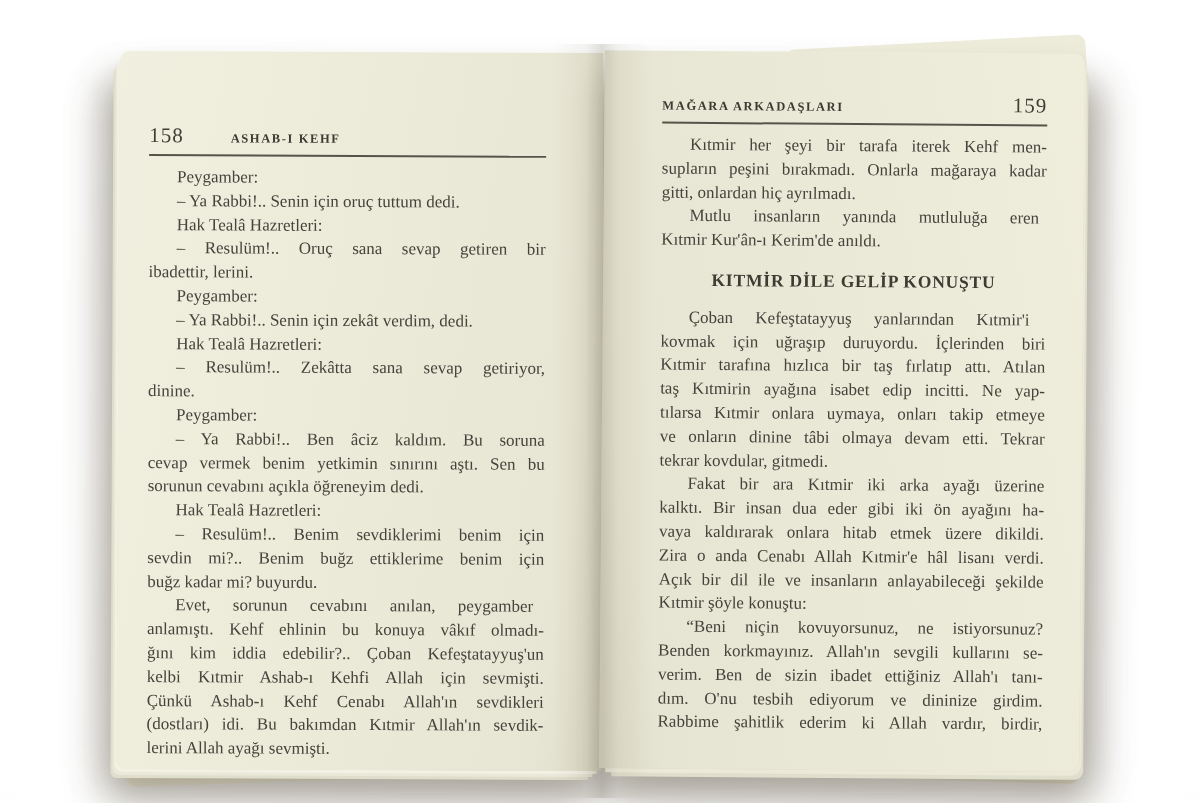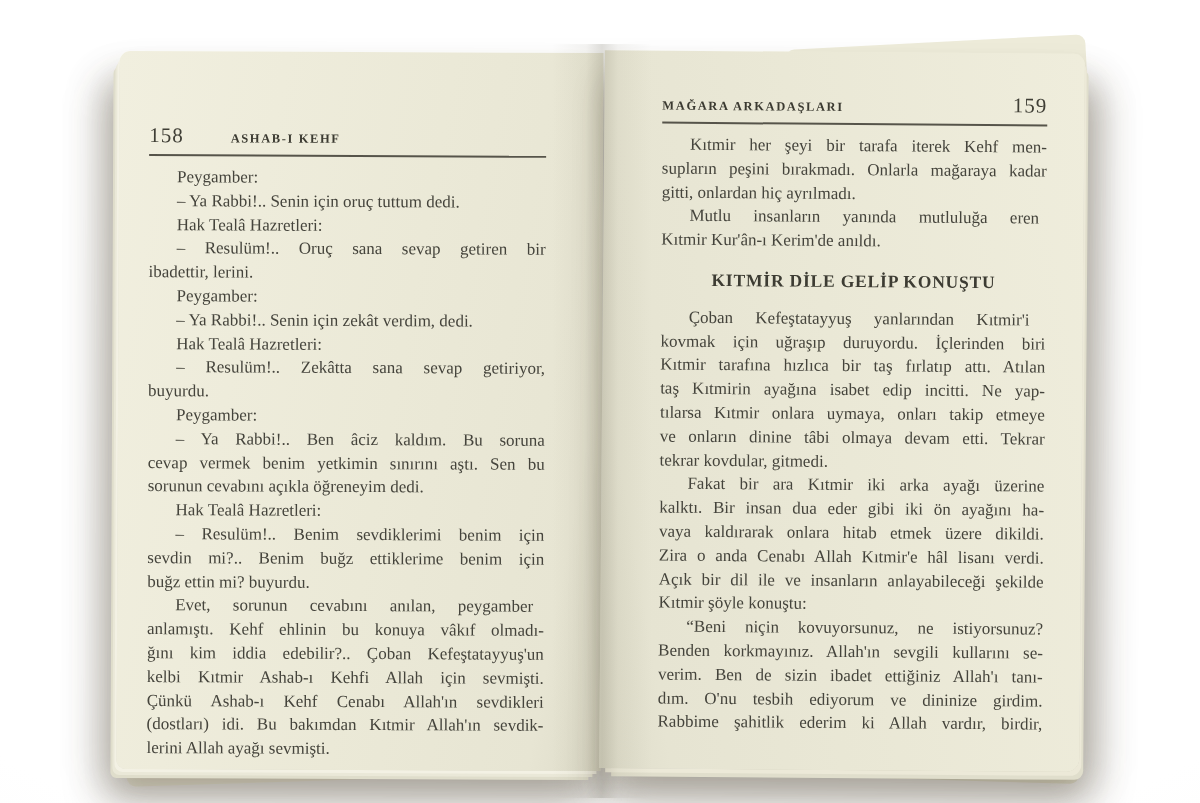--- a/index.html
+++ b/index.html
@@ -157,37 +157,37 @@
             <div class="line first"><span>Peygamber:</span></div>
           </div>
           <div class="para">
             <div class="line first"><span>– Ya Rabbi!.. Senin için zekât verdim, dedi.</span></div>
           </div>
           <div class="para">
             <div class="line first"><span>Hak Tealâ Hazretleri:</span></div>
           </div>
           <div class="para">
             <div class="line first just" style="word-spacing: 16.52px;"><span>– Resulüm!.. Zekâtta sana sevap getiriyor,</span></div>
-            <div class="line"><span>buyurdu.</span></div>
+            <div class="line"><span>dinine.</span></div>
           </div>
           <div class="para">
             <div class="line first"><span>Peygamber:</span></div>
           </div>
           <div class="para">
             <div class="line first just" style="word-spacing: 12.43px;"><span>– Ya Rabbi!.. Ben âciz kaldım. Bu soruna</span></div>
             <div class="line just" style="word-spacing: 7.87px;"><span>cevap vermek benim yetkimin sınırını aştı. Sen bu</span></div>
             <div class="line"><span>sorunun cevabını açıkla öğreneyim dedi.</span></div>
           </div>
           <div class="para">
             <div class="line first"><span>Hak Tealâ Hazretleri:</span></div>
           </div>
           <div class="para">
             <div class="line first just" style="word-spacing: 13.25px;"><span>– Resulüm!.. Benim sevdiklerimi benim için</span></div>
             <div class="line just" style="word-spacing: 12.17px;"><span>sevdin mi?.. Benim buğz ettiklerime benim için</span></div>
-            <div class="line"><span>buğz ettin mi? buyurdu.</span></div>
+            <div class="line"><span>buğz kadar mi? buyurdu.</span></div>
           </div>
           <div class="para">
             <div class="line first just" style="word-spacing: 18px;"><span>Evet, sorunun cevabını anılan, peygamber</span></div>
             <div class="line just" style="word-spacing: 11.47px;"><span>anlamıştı. Kehf ehlinin bu konuya vâkıf olmadı-</span></div>
             <div class="line just" style="word-spacing: 12.01px;"><span>ğını kim iddia edebilir?.. Çoban Kefeştatayyuş'un</span></div>
             <div class="line just" style="word-spacing: 12.88px;"><span>kelbi Kıtmir Ashab-ı Kehfi Allah için sevmişti.</span></div>
             <div class="line just" style="word-spacing: 15.03px;"><span>Çünkü Ashab-ı Kehf Cenabı Allah'ın sevdikleri</span></div>
             <div class="line just" style="word-spacing: 8.59px;"><span>(dostları) idi. Bu bakımdan Kıtmir Allah'ın sevdik-</span></div>
             <div class="line"><span>lerini Allah ayağı sevmişti.</span></div>
           </div>

